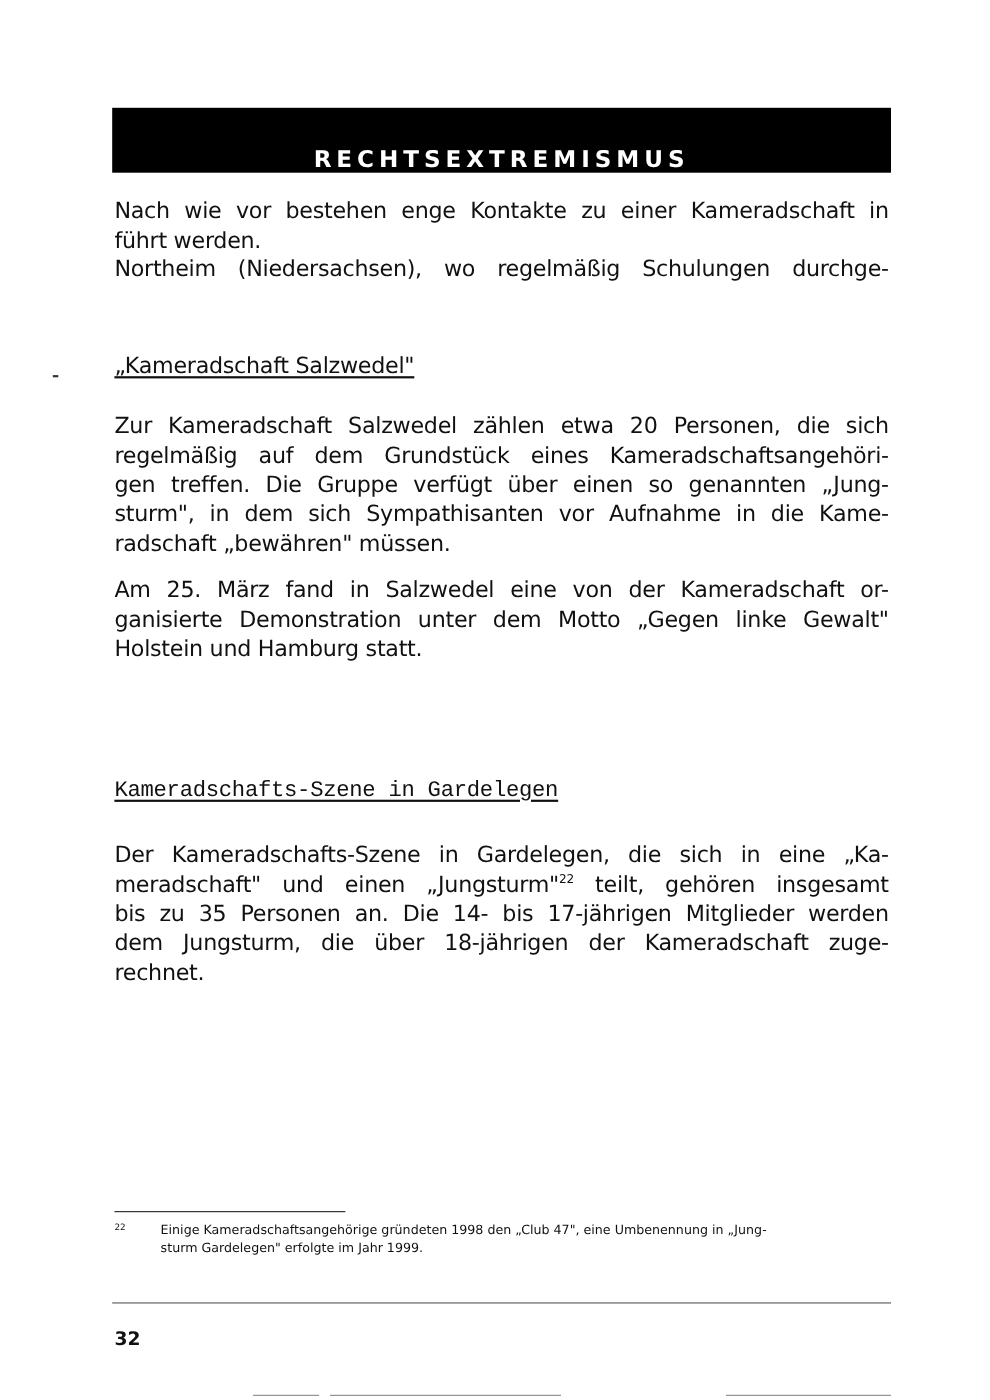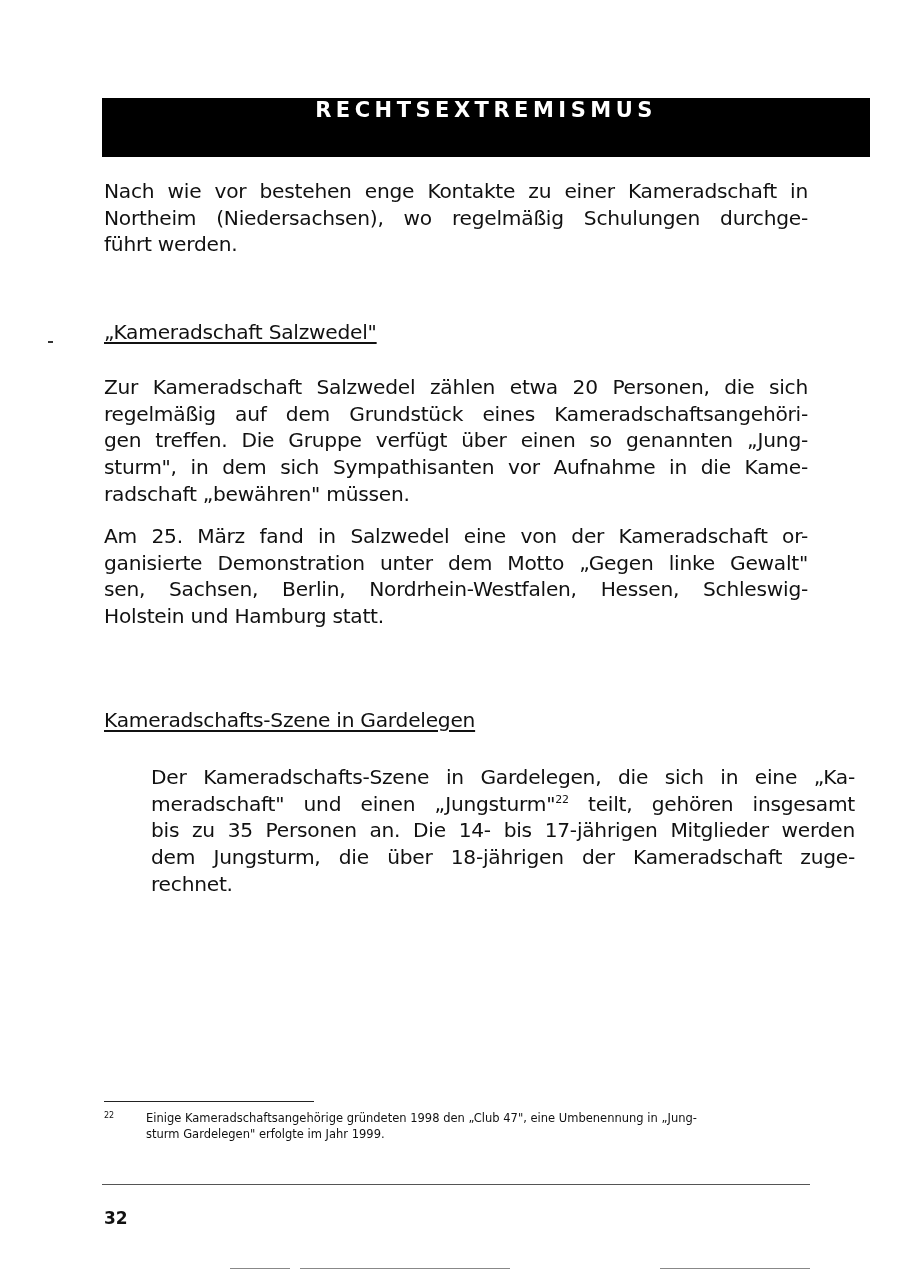--- a/index.html
+++ b/index.html
@@ -1,23 +1,23 @@
 <!DOCTYPE html>
 <html><head>
 <meta charset="utf-8">
 <style>
   html, body { margin: 0; padding: 0; background: #ffffff; }
   body {
     width: 900px; height: 1273px; position: relative; overflow: hidden;
     font-family: "DejaVu Sans", sans-serif; color: #111;
   }
   .header-bar {
-    position: absolute; left: 102px; top: 98px; width: 768px; height: 59px;
+    position: absolute; left: 102px; top: 98px; width: 708px; height: 59px;
     background: #000; color: #fff;
-    display: flex; align-items: flex-start; justify-content: center;
+    display: flex; align-items: flex-end; justify-content: center;
     font-family: "DejaVu Sans", sans-serif; font-weight: bold;
     font-size: 21px; letter-spacing: 4.5px;
   }
   .para {
     position: absolute; left: 104px; width: 704px;
     font-size: 20.2px; line-height: 26.7px; text-align: justify;
     margin: 0; letter-spacing: -0.25px;
   }
   .para span.line { display: block; text-align: justify; text-align-last: justify; white-space: nowrap; }
   .para span.line.last { text-align-last: left; }
@@ -52,46 +52,45 @@
 </style>
 </head>
 <body>
 
 <div class="header-bar">
   <span>RECHTSEXTREMISMUS</span>
 </div>
 
 <p class="para" style="top:178px;">
   <span class="line">Nach wie vor bestehen enge Kontakte zu einer Kameradschaft in</span>
+  <span class="line last">führt werden.</span>
   <span class="line">Northeim (Niedersachsen), wo regelmäßig Schulungen durchge-</span>
-  <span class="line last">führt werden.</span>
 </p>
 
 <div class="side-mark"></div>
 
 <h2 class="heading" style="top:320px; font-weight:normal;">„Kameradschaft Salzwedel"</h2>
 
 <p class="para" style="top:374px;">
   <span class="line">Zur Kameradschaft Salzwedel zählen etwa 20 Personen, die sich</span>
   <span class="line">regelmäßig auf dem Grundstück eines Kameradschaftsangehöri-</span>
   <span class="line">gen treffen. Die Gruppe verfügt über einen so genannten „Jung-</span>
   <span class="line">sturm", in dem sich Sympathisanten vor Aufnahme in die Kame-</span>
   <span class="line last">radschaft „bewähren" müssen.</span>
 </p>
 
 <p class="para" style="top:508px;margin-top:15px;">
   <span class="line">Am 25. März fand in Salzwedel eine von der Kameradschaft or-</span>
   <span class="line">ganisierte Demonstration unter dem Motto „Gegen linke Gewalt"</span>
-  <span class="line">sen, Sachsen, Berlin, Nordrhein-Westfalen, Hessen, Schleswig-</span>
   <span class="line last">Holstein und Hamburg statt.</span>
 </p>
 
-<h2 class="heading" style="top:708px; font-weight:normal;">Kameradschafts-Szene in Gardelegen</h2>
+<h2 class="heading" style="top:708px; font-weight:normal;font-family:Liberation Mono, monospace;">Kameradschafts-Szene in Gardelegen</h2>
 
-<p class="para" style="top:764px;margin-left:47px;">
+<p class="para" style="top:764px;">
   <span class="line">Der Kameradschafts-Szene in Gardelegen, die sich in eine „Ka-</span>
   <span class="line"><span>meradschaft" und einen „Jungsturm"</span><sup>22</sup><span> teilt, gehören insgesamt</span></span>
   <span class="line">bis zu 35 Personen an. Die 14- bis 17-jährigen Mitglieder werden</span>
   <span class="line">dem Jungsturm, die über 18-jährigen der Kameradschaft zuge-</span>
   <span class="line last">rechnet.</span>
 </p>
 
 <div class="fn-rule"></div>
 
 <div class="footnote">

